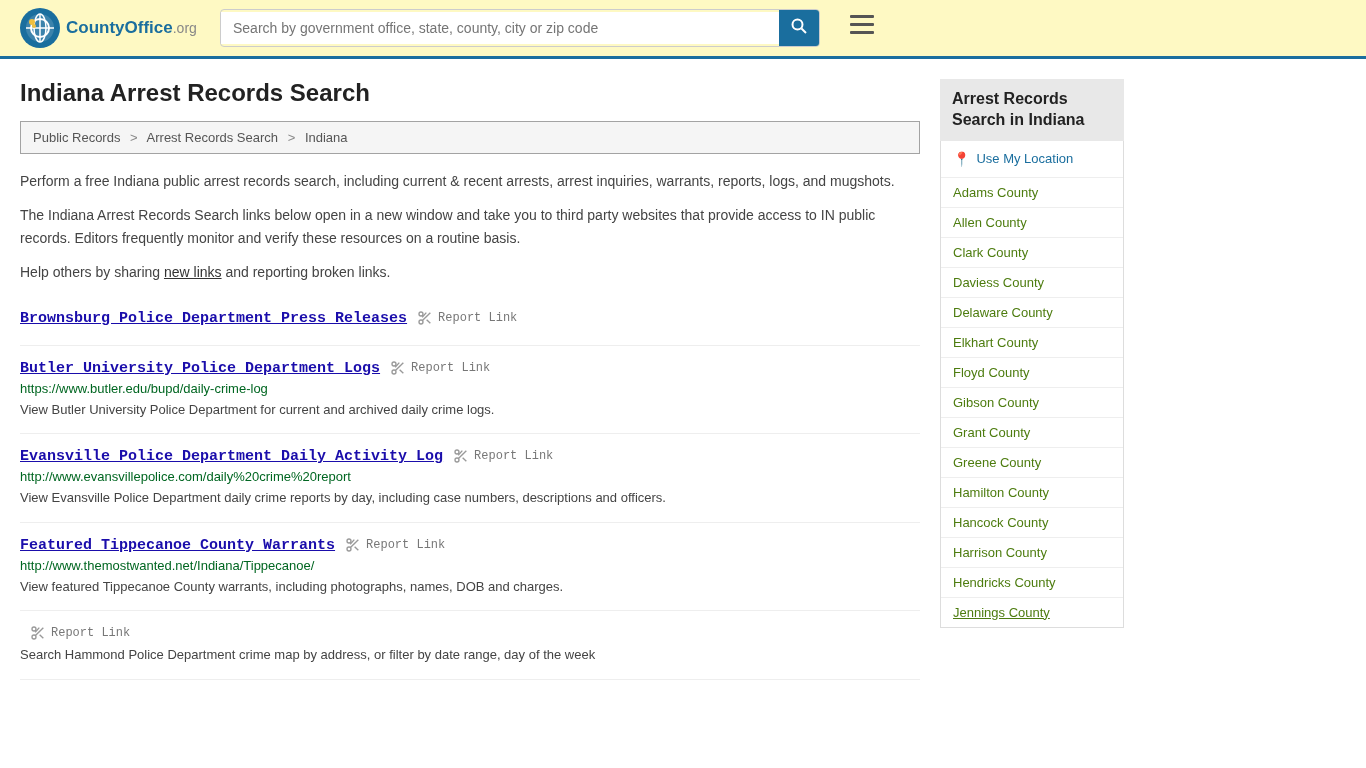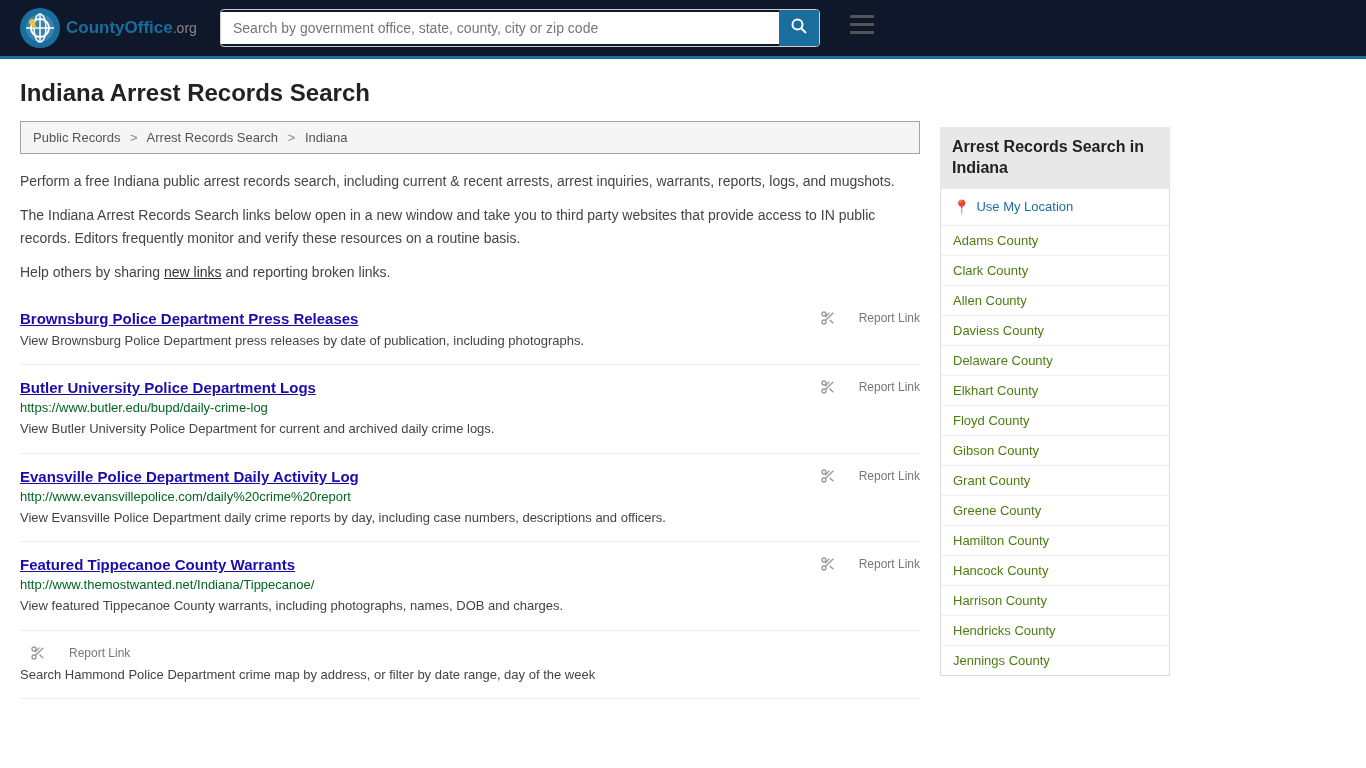--- a/index.html
+++ b/index.html
@@ -1,20 +1,20 @@
 <!DOCTYPE html>
 <html><head>
   <meta charset="utf-8">
   <style>
     * { box-sizing: border-box; margin: 0; padding: 0; }
     body { font-family: Arial, sans-serif; font-size: 14px; color: #333; background: #fff; }
 
     
     .header {
-      background: #0f172a;
+      background: #fef9c3;
       border-bottom: 3px solid #1a6e9e;
       padding: 8px 20px;
       display: flex;
       align-items: center;
       gap: 20px;
     }
     .logo-area {
       display: flex;
       align-items: center;
       gap: 6px;
@@ -108,56 +108,55 @@
     }
 
     
     .result-item {
       border-bottom: 1px solid #eee;
       padding: 14px 0;
     }
     .result-header {
       display: flex;
       align-items: flex-start;
-      justify-content: space-between;
       margin-bottom: 4px;
+      font-family: Liberation Mono, monospace;
     }
     .result-title {
       font-size: 15px;
       font-weight: bold;
       color: #1a0dab;
       text-decoration: underline;
       cursor: pointer;
     }
     .report-link {
       display: flex;
       align-items: center;
-      gap: 23px;
+      gap: 5px;
       font-size: 12px;
       color: #777;
       cursor: pointer;
       white-space: nowrap;
       margin-left: 10px;
     }
     .result-url {
       font-size: 13px;
       color: #006621;
       margin-bottom: 4px;
     }
     .result-desc {
       font-size: 13px;
       color: #444;
       line-height: 1.5;
     }
 
     
     .sidebar {
-      width: 230px;
+      width: 184px;
       flex-shrink: 0;
-      margin-top: 48px;
     }
     .sidebar-title {
       background: #e8e8e8;
       padding: 10px 12px;
       font-size: 16px;
       font-weight: bold;
       color: #222;
       margin-bottom: 0;
       line-height: 1.3;
     }
@@ -184,21 +183,21 @@
     }
     .sidebar-link {
       display: block;
       padding: 7px 12px;
       color: #4d7c0f;
       text-decoration: none;
       font-size: 13px;
       border-bottom: 1px solid #eee;
       cursor: pointer;
     }
-    .sidebar-link:last-child { border-bottom: none; }
+    .sidebar-link:last-child { border-bottom: none; text-decoration: underline; }
   </style>
 </head>
 <body>
 
 <header class="header">
   <div class="logo-area">
 
     <svg class="logo-icon" viewBox="0 0 40 40" xmlns="http://www.w3.org/2000/svg">
       <circle cx="20" cy="20" r="20" fill="#1a6e9e"></circle>
       <circle cx="20" cy="20" r="14" fill="#fff" opacity="0.15"></circle>
@@ -262,21 +261,20 @@
         <svg width="16" height="16" viewBox="0 0 24 24" fill="none" stroke="#999" stroke-width="2">
           <circle cx="6" cy="6" r="3"></circle>
           <circle cx="6" cy="18" r="3"></circle>
           <line x1="20" y1="4" x2="8.12" y2="15.88"></line>
           <line x1="14.47" y1="14.48" x2="20" y2="20"></line>
           <line x1="7.75" y1="10.81" x2="14" y2="4"></line>
         </svg>
         <span>Report Link</span>
       </div>
     </div>
-    <div class="result-desc">View Brownsburg Police Department press releases by date of publication, including photographs.</div>
   </div>
         <div class="result-item">
     <div class="result-header">
       <span class="result-title">Butler University Police Department Logs</span>
       <div class="report-link">
         <svg width="16" height="16" viewBox="0 0 24 24" fill="none" stroke="#999" stroke-width="2">
           <circle cx="6" cy="6" r="3"></circle>
           <circle cx="6" cy="18" r="3"></circle>
           <line x1="20" y1="4" x2="8.12" y2="15.88"></line>
           <line x1="14.47" y1="14.48" x2="20" y2="20"></line>
@@ -344,22 +342,22 @@
   <div class="sidebar">
     <div class="sidebar-title">Arrest Records Search in Indiana</div>
     <div class="sidebar-content">
       <div class="sidebar-location">
         <span class="location-pin">📍</span>
         <a href="#">Use My Location</a>
       </div>
       <div id="county-links-container">
 
       <a href="#" class="sidebar-link">Adams County</a>
+          <a href="#" class="sidebar-link">Allen County</a>
           <a href="#" class="sidebar-link">Clark County</a>
-          <a href="#" class="sidebar-link">Allen County</a>
           <a href="#" class="sidebar-link">Daviess County</a>
           <a href="#" class="sidebar-link">Delaware County</a>
           <a href="#" class="sidebar-link">Elkhart County</a>
           <a href="#" class="sidebar-link">Floyd County</a>
           <a href="#" class="sidebar-link">Gibson County</a>
           <a href="#" class="sidebar-link">Grant County</a>
           <a href="#" class="sidebar-link">Greene County</a>
           <a href="#" class="sidebar-link">Hamilton County</a>
           <a href="#" class="sidebar-link">Hancock County</a>
           <a href="#" class="sidebar-link">Harrison County</a>

